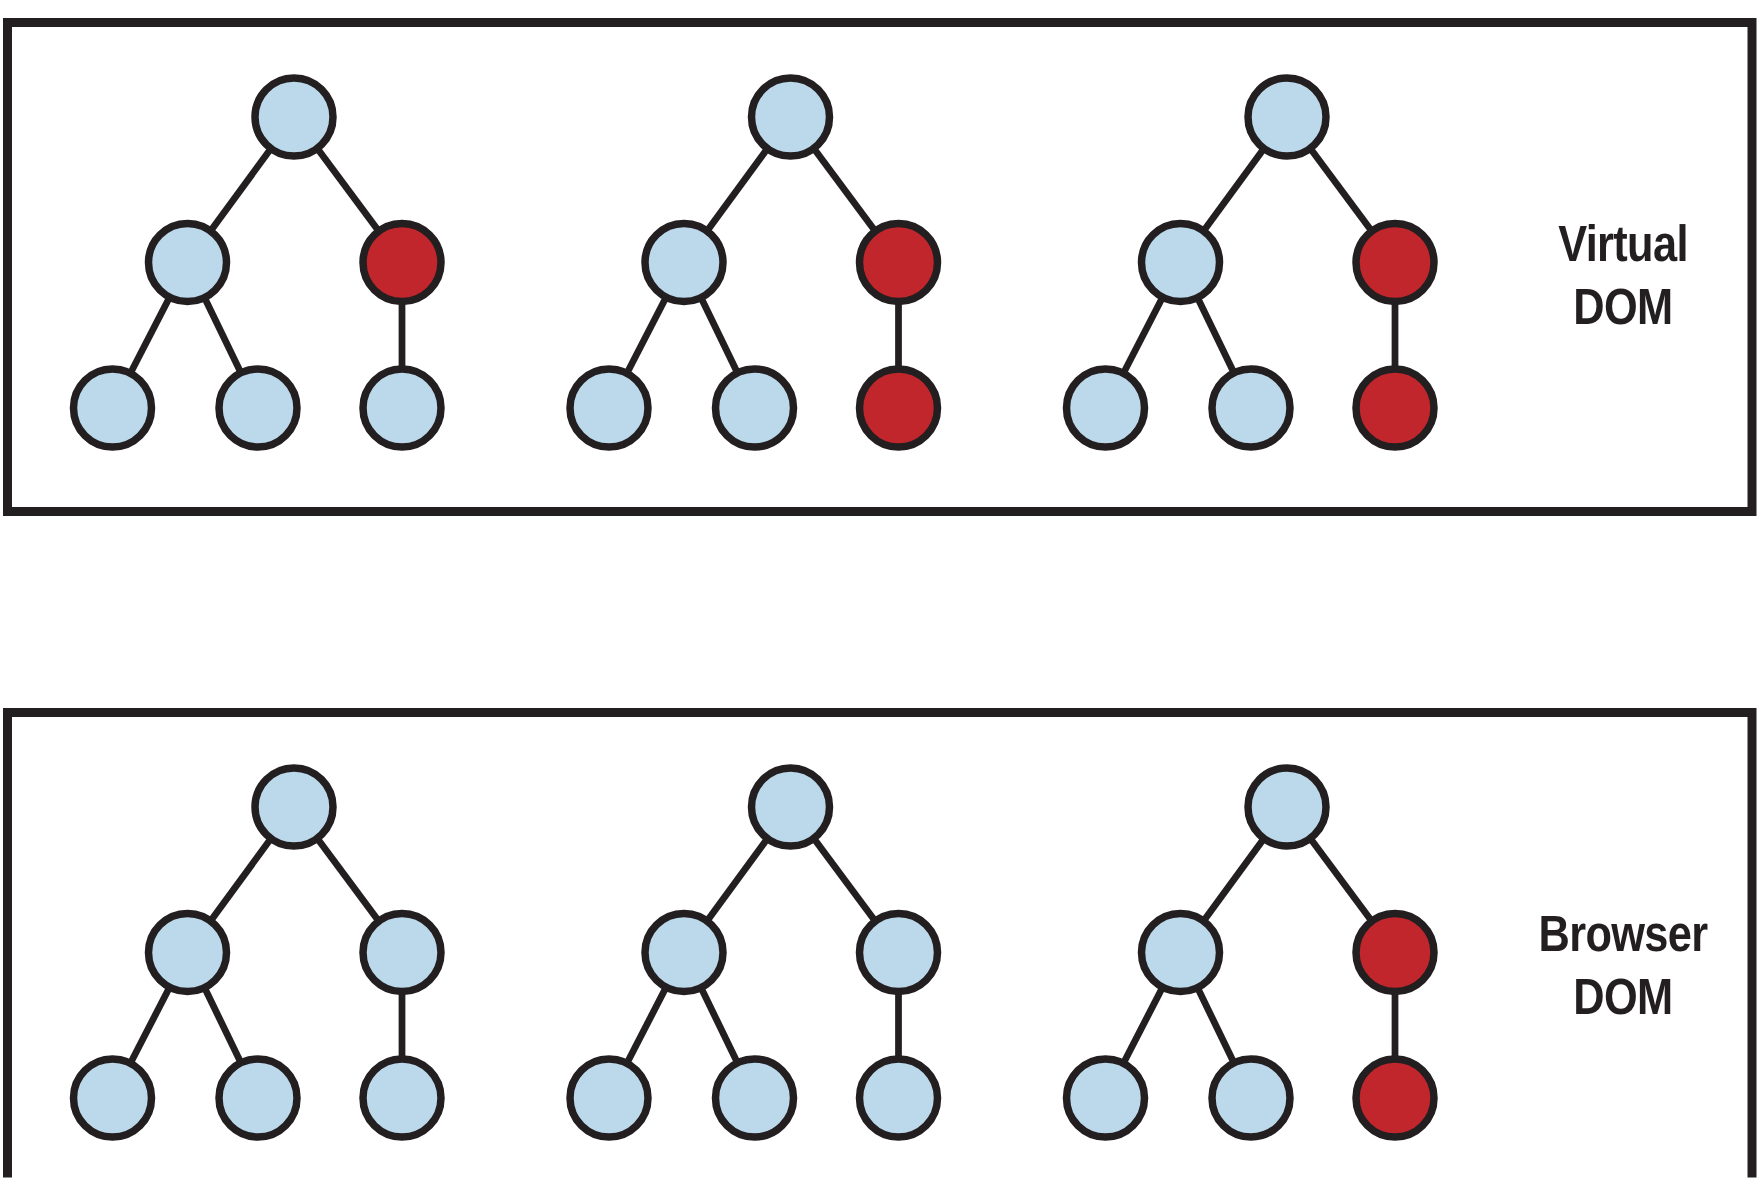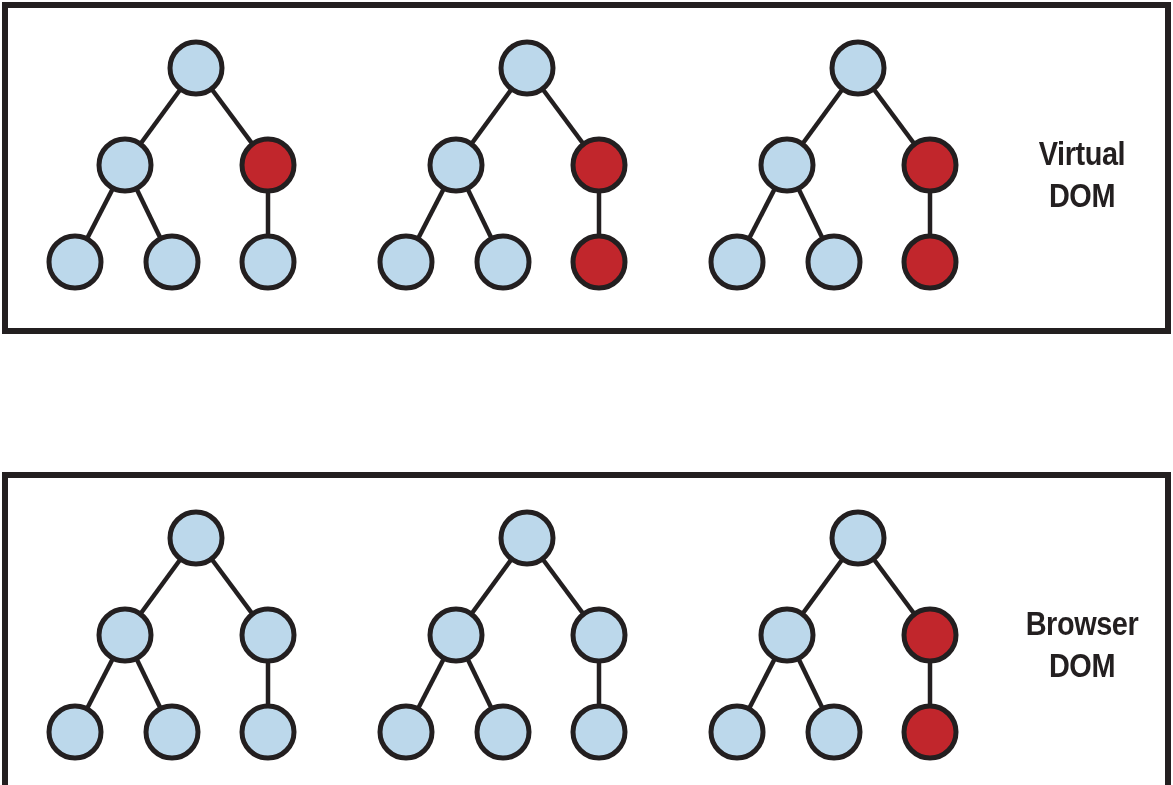--- a/index.html
+++ b/index.html
@@ -19,21 +19,21 @@
     position: absolute;
     inset: 0;
   }
   .panel {
     position: absolute;
     left: 2px;
     width: 1157px;
     border: 6px solid #231F20;
     background: #FFFFFF;
   }
-  .panel-top    { top: 2px;   height: 320px; }
+  .panel-top    { top: 12px;   height: 320px; }
   .panel-bottom { top: 472px; height: 324px; }
   .trees {
     display: block;
     position: absolute;
     left: 0;
     top: 0;
   }
   .panel-label {
     position: absolute;
     left: 994px;

